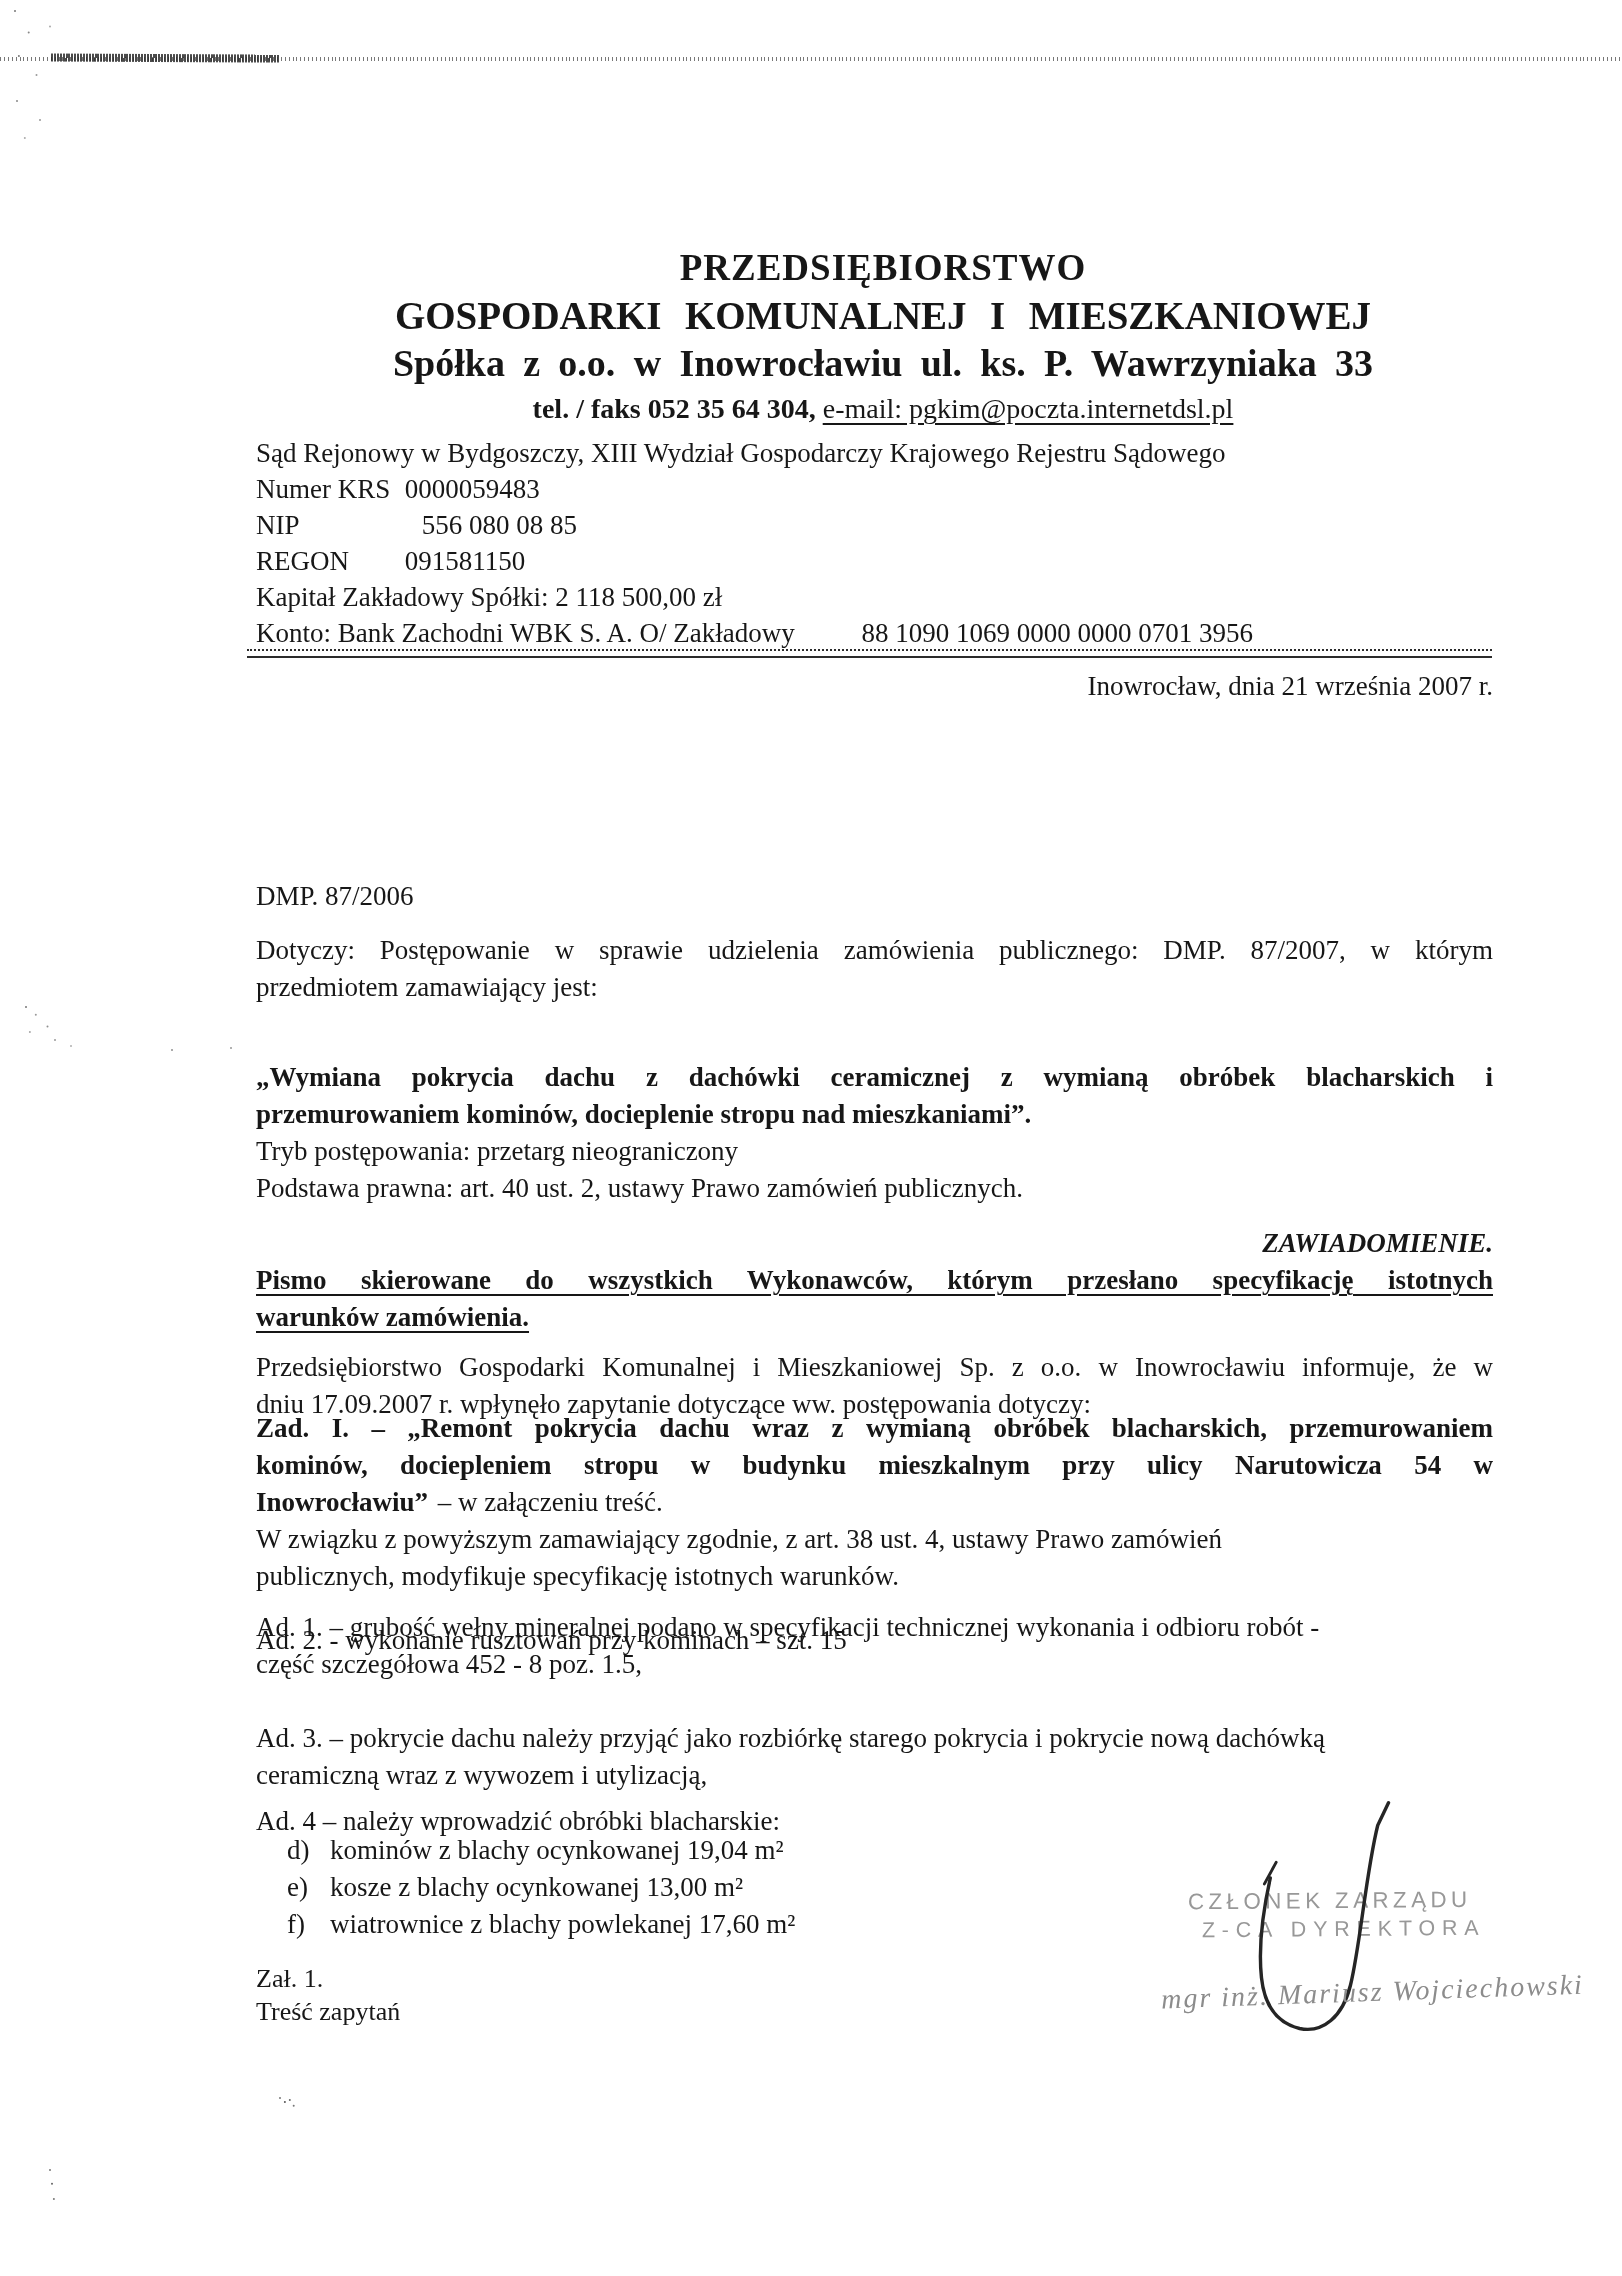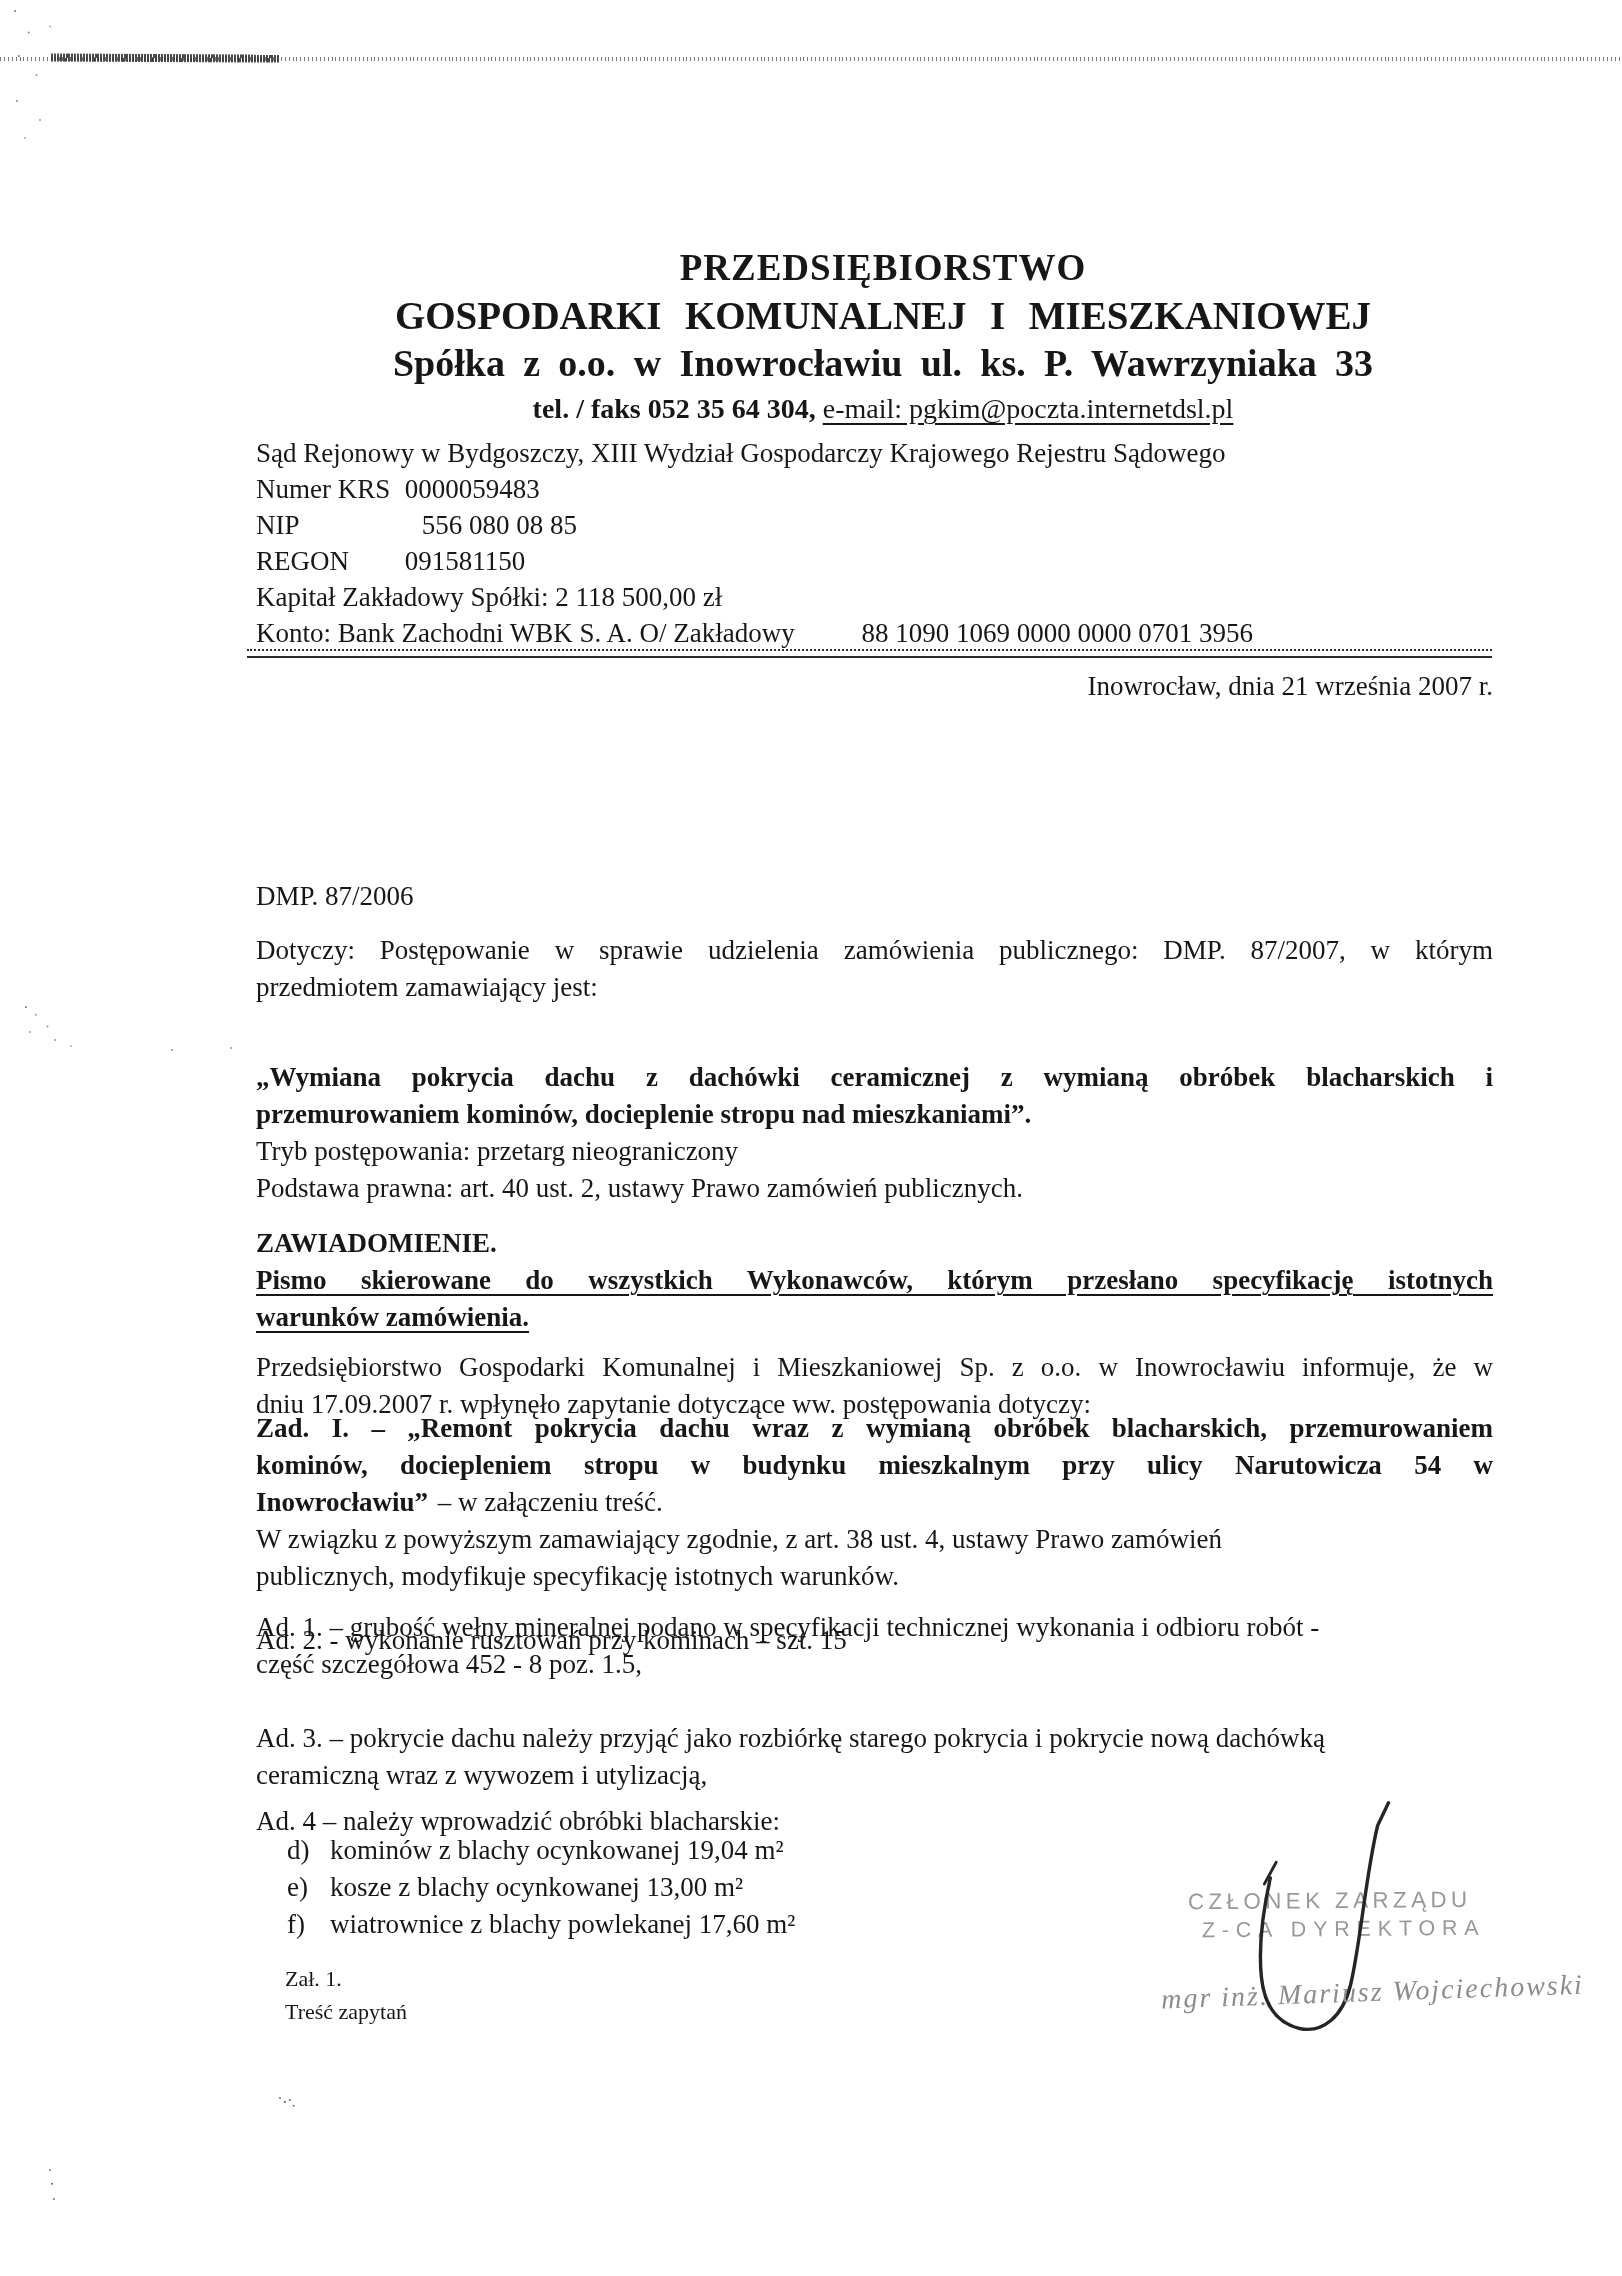--- a/index.html
+++ b/index.html
@@ -41,34 +41,34 @@
   .divider-dots{position:absolute;left:247px;top:649px;width:1245px;height:0;border-top:2.9px dotted #2c2c2c;}
   .divider-solid{position:absolute;left:247px;top:656px;width:1245px;height:0;border-top:2px solid #2c2c2c;}
   .dateline{position:absolute;left:256px;top:671px;width:1237px;text-align:right;font-size:27px;}
   
   .bodytext{font-size:27px;line-height:37px;}
   .blk{position:absolute;left:256px;width:1237px;}
   .just{text-align:justify;text-align-last:justify;}
   .pre{white-space:pre-line;}
   .bold{font-weight:bold;}
   .uline{text-decoration:underline;text-underline-offset:4.9px;text-decoration-thickness:2.4px;}
-  .center{text-align:left;}
+  .center{text-align:right;font-style:italic;}
   .tail{margin-left:9.8px;font-weight:normal;}
   .subrow{display:flex;padding-left:31px;}
   .submark{width:43px;flex:0 0 43px;}
   
   .stamp{position:absolute;left:1188px;top:1886px;font-family:"Liberation Sans","DejaVu Sans",sans-serif;
     color:#989898;transform:rotate(-.5deg);}
   .stamp-l1{font-size:22.4px;letter-spacing:4.4px;line-height:29px;}
   .stamp-l2{font-size:21.5px;letter-spacing:6.8px;line-height:29px;margin-left:13.7px;}
   .sig-name{position:absolute;left:1161px;top:1976px;font-size:28px;font-style:italic;
     color:#8c8c8c;letter-spacing:2px;transform:rotate(-2deg);}
   .sig-svg{position:absolute;left:1239px;top:1794px;}
   
-  .attach{position:absolute;left:256px;top:1962px;font-size:22px;line-height:33px;margin-left:29px;}
+  .attach{position:absolute;left:256px;top:1962px;font-size:26px;line-height:33px;}
 </style>
 </head>
 <body>
 
 <div class="page">
 
   <div class="scan-top-line"></div>
   <div class="scan-top-wave"></div>
   <div class="speck speck-corner"></div>
   <div class="speck speck-midleft"></div>

